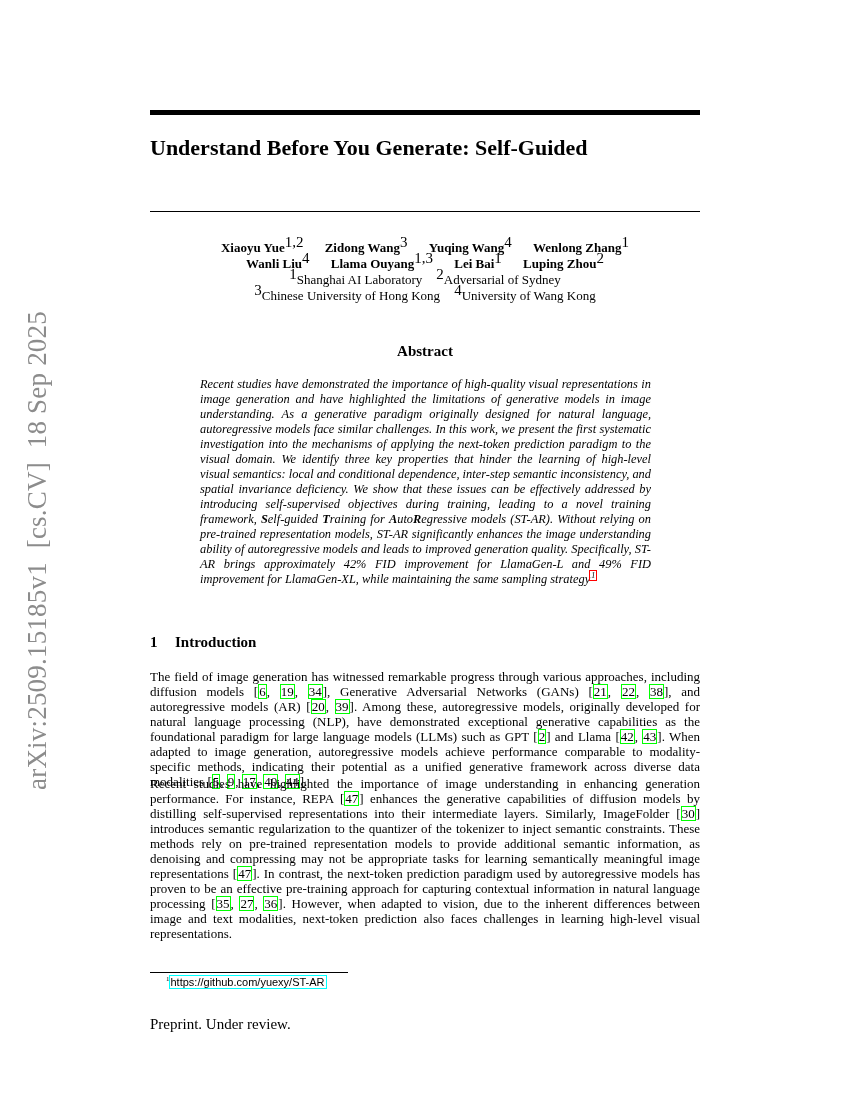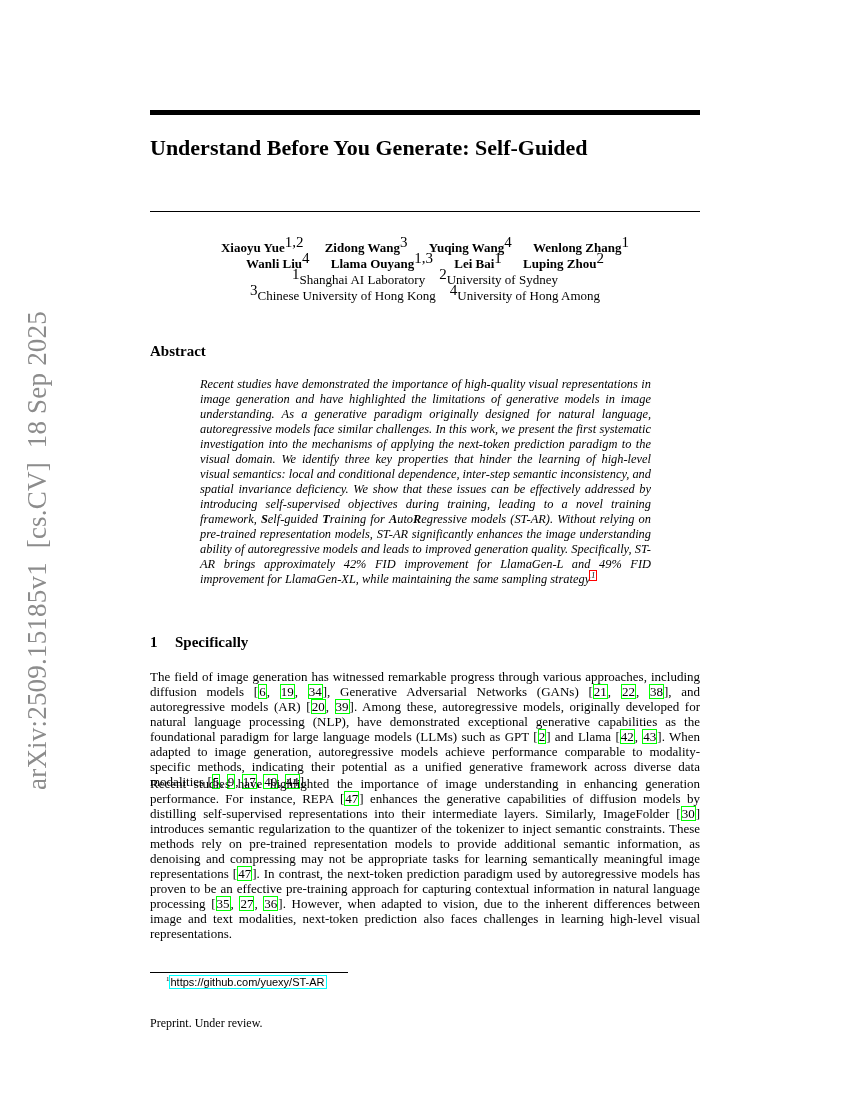--- a/index.html
+++ b/index.html
@@ -17,41 +17,41 @@
   .bottom-rule { position:absolute; left:150px; top:211px; width:550px; height:1px; background:#000; }
 
   .authors { position:absolute; left:150px; top:240px; width:550px; text-align:center;
              font-size:13px; line-height:16px; }
   .authors .row { white-space:nowrap; }
   .authors b { font-weight:bold;margin-top:13px; }
   .authors sup { font-size:15px; vertical-align:5px; line-height:0;text-align:right; }
   .authors .gap { display:inline-block; width:18px; }
   .aff-gap { display:inline-block; width:14px; }
 
-  .abstract-heading { position:absolute; left:150px; top:343px; width:550px; text-align:left;
+  .abstract-heading { position:absolute; left:150px; top:343px; width:550px; text-align:center;
                       font-weight:bold; font-size:15px; }
   .abstract-body { position:absolute; left:200px; top:377px; width:451px; font-size:12.4px;
                    line-height:15px; text-align:justify;font-style:italic; }
 
   .cite-red { outline:1px solid #ff0000; padding:0 1px; font-size:8px; vertical-align:5px; line-height:0; }
   .cite { outline:1px solid #00ff00; outline-offset:-1px; padding:0 1px; }
   .url-box { outline:1px solid #00ffff; font-family:Liberation Sans, sans-serif;
              font-size:11px; padding:0 1px; }
 
   .section-heading { position:absolute; left:150px; top:634px; font-weight:bold; font-size:15px; }
   .section-heading .num { display:inline-block; width:25px; }
 
   .para { position:absolute; left:150px; width:550px; font-size:13px; line-height:15px; text-align:justify; }
   .p1 { top:669px; }
   .p2 { top:776px; }
 
   .fn-rule { position:absolute; left:150px; top:972px; width:198px; height:1px; background:#000; }
   .footnote { position:absolute; left:166px; top:976px; font-size:11px; }
   .footnote sup { font-size:7px; vertical-align:5px; line-height:0; }
-  .preprint { position:absolute; left:150px; top:1016px; font-size:12px; }
+  .preprint { position:absolute; left:150px; top:1016px; font-size:15px; }
 </style>
 </head>
 <body>
 
 <div class="page">
 
   <div class="arxiv-stamp">arXiv:2509.15185v1  [cs.CV]  18 Sep 2025</div>
 
   <div class="top-rule"></div>
   <div class="title">
@@ -66,32 +66,32 @@
       <b>Yuqing Wang</b><sup>4</sup><span class="gap"></span>
       <b>Wenlong Zhang</b><sup>1</sup>
     </div>
     <div class="row">
       <b>Wanli Liu</b><sup>4</sup><span class="gap"></span>
       <b>Llama Ouyang</b><sup>1,3</sup><span class="gap"></span>
       <b>Lei Bai</b><sup>1</sup><span class="gap"></span>
       <b>Luping Zhou</b><sup>2</sup>
     </div>
     <div class="row">
-      <sup>1</sup><span>Shanghai AI Laboratory</span><span class="aff-gap"></span><sup>2</sup><span>University of Sydney</span>
+      <sup>1</sup><span>Shanghai AI Laboratory</span><span class="aff-gap"></span><sup>2</sup><span>Adversarial of Sydney</span>
     </div>
     <div class="row">
-      <sup>3</sup><span>Chinese University of Hong Kong</span><span class="aff-gap"></span><sup>4</sup><span>University of Hong Among</span>
+      <sup>3</sup><span>Chinese University of Hong Kong</span><span class="aff-gap"></span><sup>4</sup><span>University of Wang Kong</span>
     </div>
   </div>
 
   <div class="abstract-heading">Abstract</div>
   <div class="abstract-body"><span>Recent studies have demonstrated the importance of high-quality visual representations in image generation and have highlighted the limitations of generative models in image understanding. As a generative paradigm originally designed for natural language, autoregressive models face similar challenges. In this work, we present the first systematic investigation into the mechanisms of applying the next-token prediction paradigm to the visual domain. We identify three key properties that hinder the learning of high-level visual semantics: local and conditional dependence, inter-step semantic inconsistency, and spatial invariance deficiency. We show that these issues can be effectively addressed by introducing self-supervised objectives during training, leading to a novel training framework, </span><b>S</b><span>elf-guided </span><b>T</b><span>raining for </span><b>A</b><span>uto</span><b>R</b><span>egressive models (ST-AR). Without relying on pre-trained representation models, ST-AR significantly enhances the image understanding ability of autoregressive models and leads to improved generation quality. Specifically, ST-AR brings approximately 42% FID improvement for LlamaGen-L and 49% FID improvement for LlamaGen-XL, while maintaining the same sampling strategy</span><a class="cite-red">1</a></div>
 
   <div class="section-heading">
-    <span class="num">1</span><span>Specifically</span>
+    <span class="num">1</span><span>Introduction</span>
   </div>
 
   <div class="para p1"><span>The field of image generation has witnessed remarkable progress through various approaches, including diffusion models [</span><a class="cite">6</a>, <a class="cite">19</a>, <a class="cite">34</a><span>], Generative Adversarial Networks (GANs) [</span><a class="cite">21</a>, <a class="cite">22</a>, <a class="cite">38</a><span>], and autoregressive models (AR) [</span><a class="cite">20</a>, <a class="cite">39</a><span>]. Among these, autoregressive models, originally developed for natural language processing (NLP), have demonstrated exceptional generative capabilities as the foundational paradigm for large language models (LLMs) such as GPT [</span><a class="cite">2</a><span>] and Llama [</span><a class="cite">42</a>, <a class="cite">43</a><span>]. When adapted to image generation, autoregressive models achieve performance comparable to modality-specific methods, indicating their potential as a unified generative framework across diverse data modalities [</span><a class="cite">5</a>, <a class="cite">9</a>, <a class="cite">17</a>, <a class="cite">40</a>, <a class="cite">44</a><span>].</span></div>
 
   <div class="para p2"><span>Recent studies have highlighted the importance of image understanding in enhancing generation performance. For instance, REPA [</span><a class="cite">47</a><span>] enhances the generative capabilities of diffusion models by distilling self-supervised representations into their intermediate layers. Similarly, ImageFolder [</span><a class="cite">30</a><span>] introduces semantic regularization to the quantizer of the tokenizer to inject semantic constraints. These methods rely on pre-trained representation models to provide additional semantic information, as denoising and compressing may not be appropriate tasks for learning semantically meaningful image representations [</span><a class="cite">47</a><span>]. In contrast, the next-token prediction paradigm used by autoregressive models has proven to be an effective pre-training approach for capturing contextual information in natural language processing [</span><a class="cite">35</a>, <a class="cite">27</a>, <a class="cite">36</a><span>]. However, when adapted to vision, due to the inherent differences between image and text modalities, next-token prediction also faces challenges in learning high-level visual representations.</span></div>
 
   <div class="fn-rule"></div>
   <div class="footnote">
     <sup>1</sup><a class="url-box">https://github.com/yuexy/ST-AR</a>
   </div>

